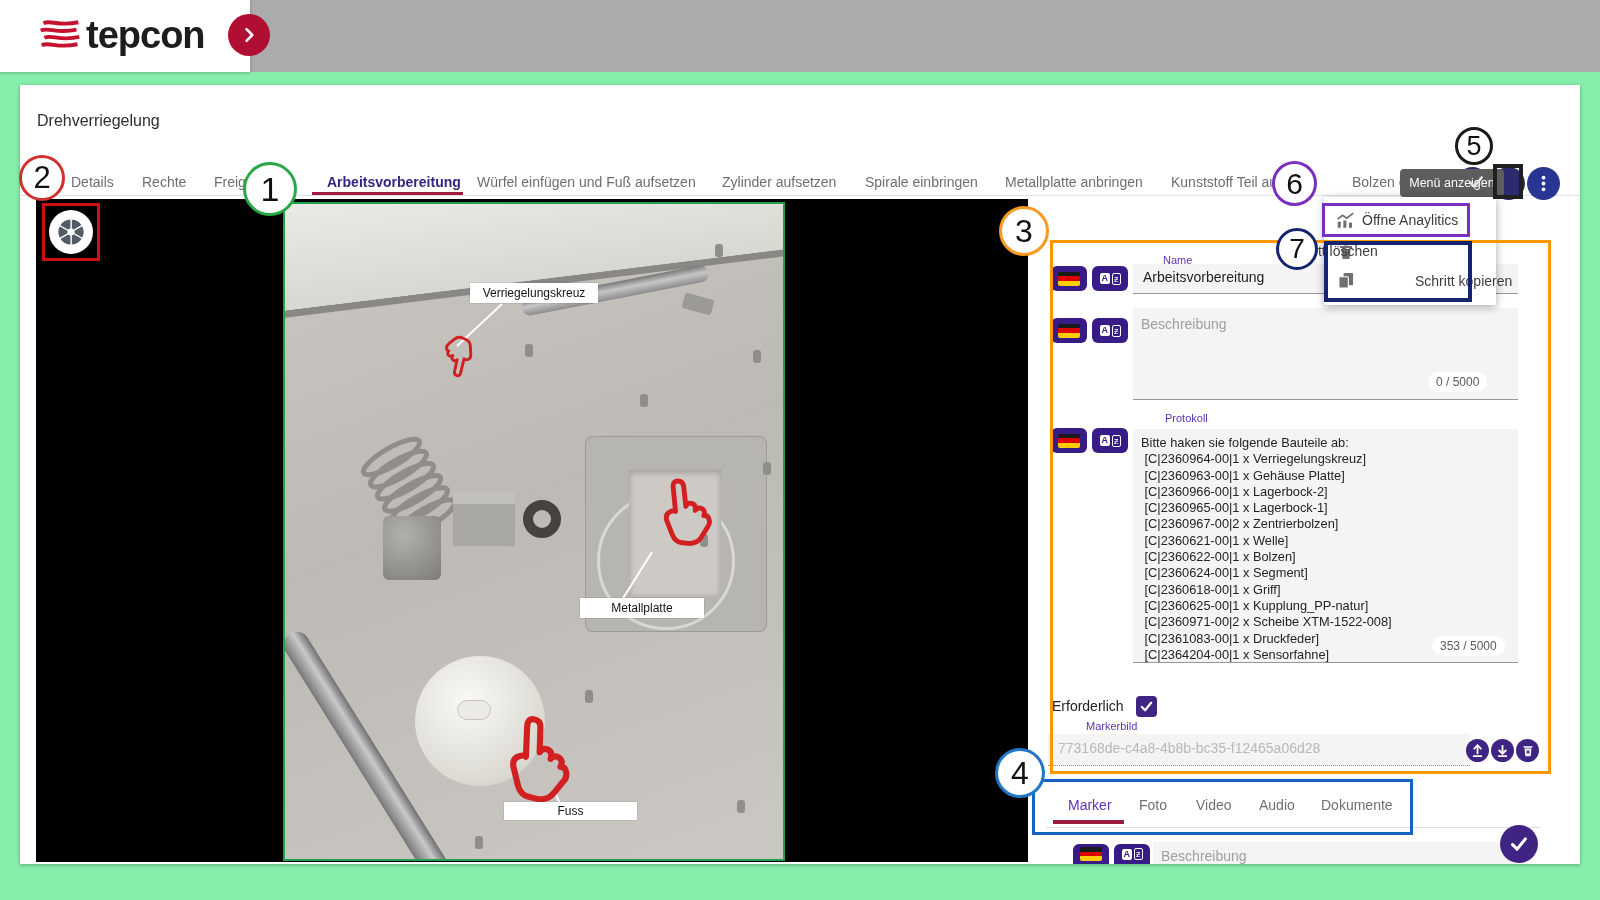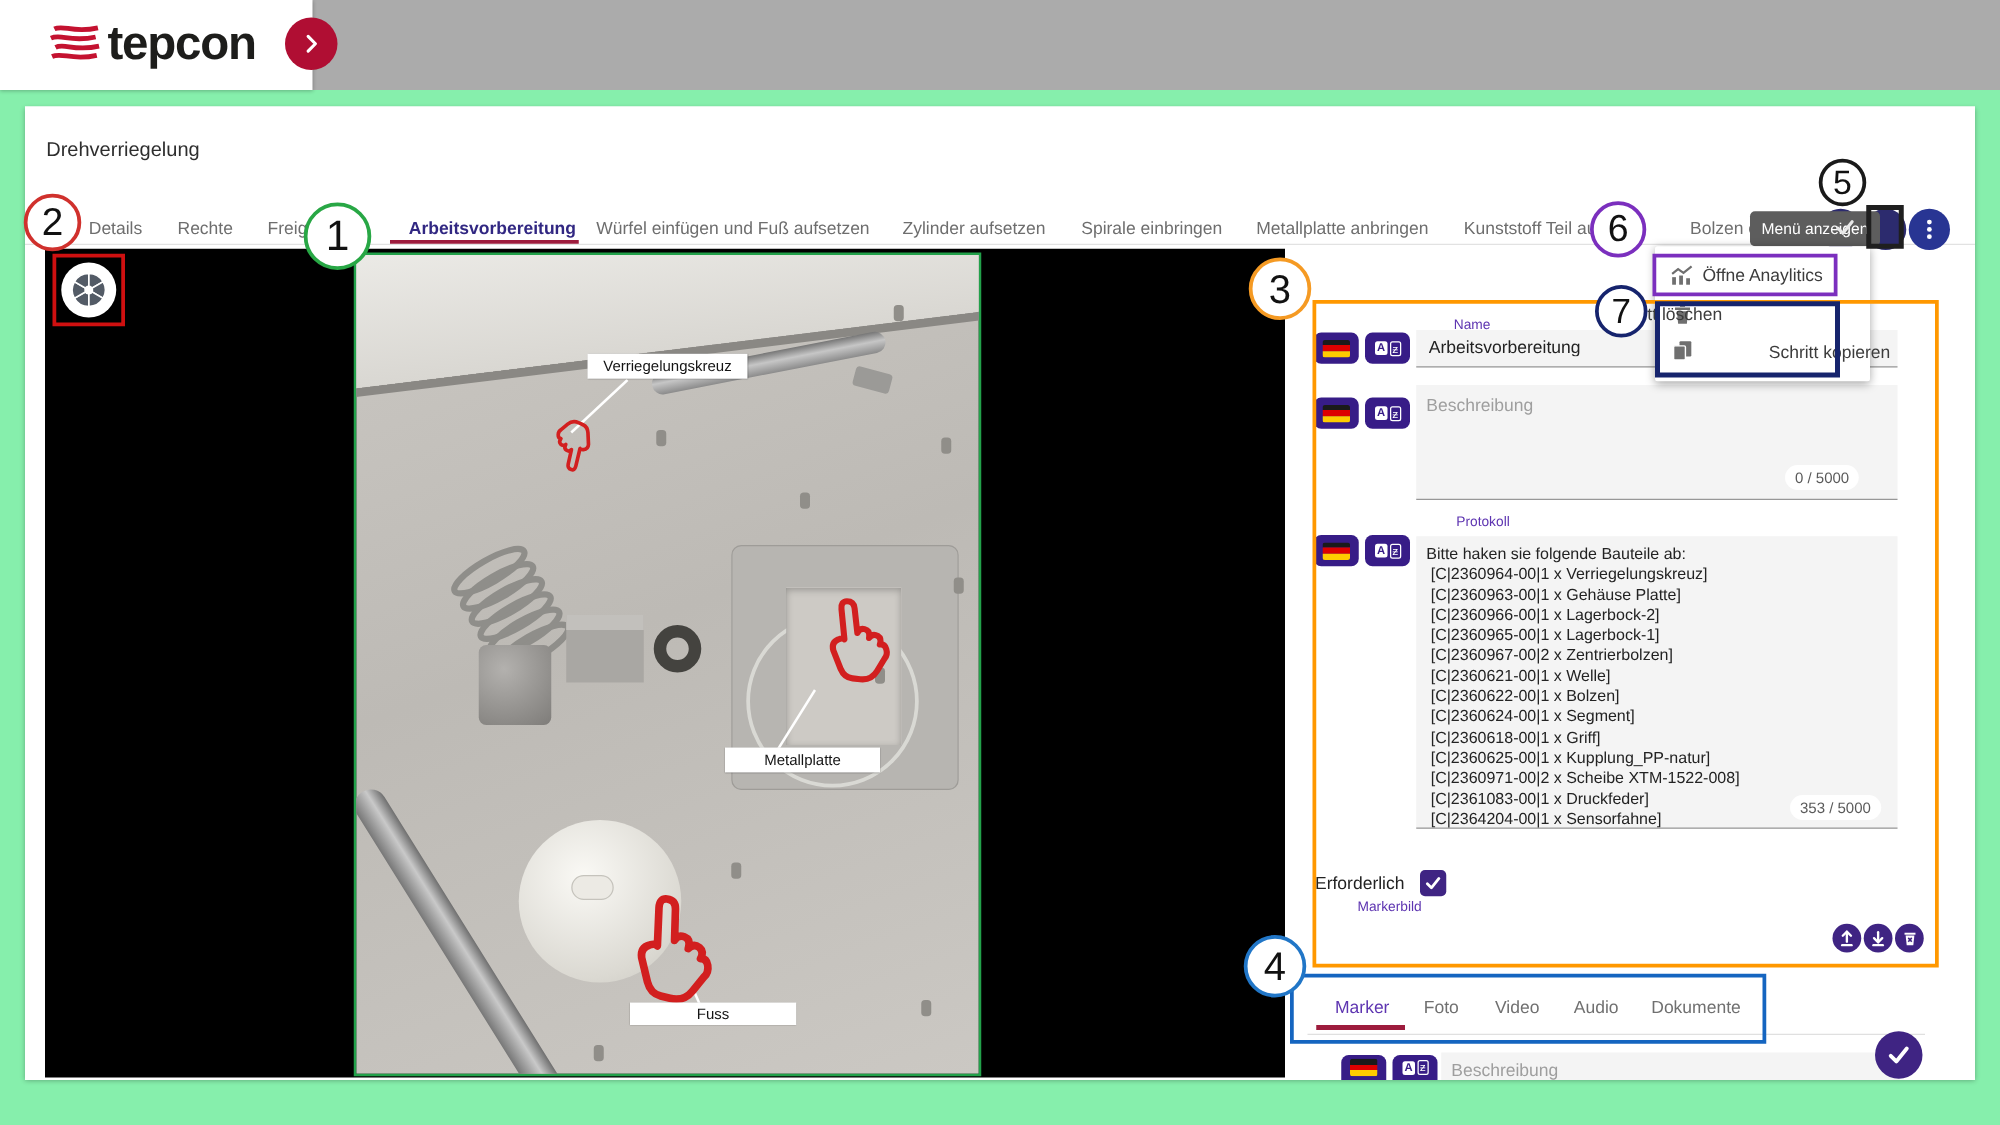--- a/index.html
+++ b/index.html
@@ -223,20 +223,23 @@
   <div class="counterpill" style="left:1432px;top:636px;">353 / 5000</div>
 
   <div class="abs" style="left:1052px;top:698px;font-size:14px;color:#222;text-align:right;">Erforderlich</div>
   <div class="abs" style="left:1136px;top:696px;width:21px;height:21px;border-radius:4px;background:#3f2483;display:flex;align-items:center;justify-content:center;cursor:pointer;">
     <svg width="13" height="13" viewBox="0 0 14 14">
         <polyline points="2,7.5 5.5,11 12,3" stroke="#fff" stroke-width="2.4" fill="none" stroke-linecap="round" stroke-linejoin="round"></polyline>
       </svg>
   </div>
 
   <div class="plabel" style="left:1058px;top:720px;">Markerbild</div>
+  <div class="abs" style="left:1048px;top:734px;width:422px;height:32px;background:#f4f4f4;border-bottom:1px dotted #8f8f8f;">
+    <input style="position: absolute; left: 8px; top: 5px; width: 400px; border: none; background: transparent; font-size: 14px; color: rgb(184, 184, 184); outline: none;" value="773168de-c4a8-4b8b-bc35-f12465a06d28">
+  </div>
   <div class="circicon" style="left:1466px;top:739px;">
     <svg width="15" height="15" viewBox="0 0 14 16">
         <g stroke="#fff" stroke-width="2" fill="none" stroke-linecap="round">
           <path d="M7 11 V3"></path>
           <path d="M3.5 6 L7 2.5 L10.5 6"></path>
           <path d="M3 14 H11"></path>
         </g>
       </svg>
   </div>
   <div class="circicon" style="left:1491px;top:739px;">

